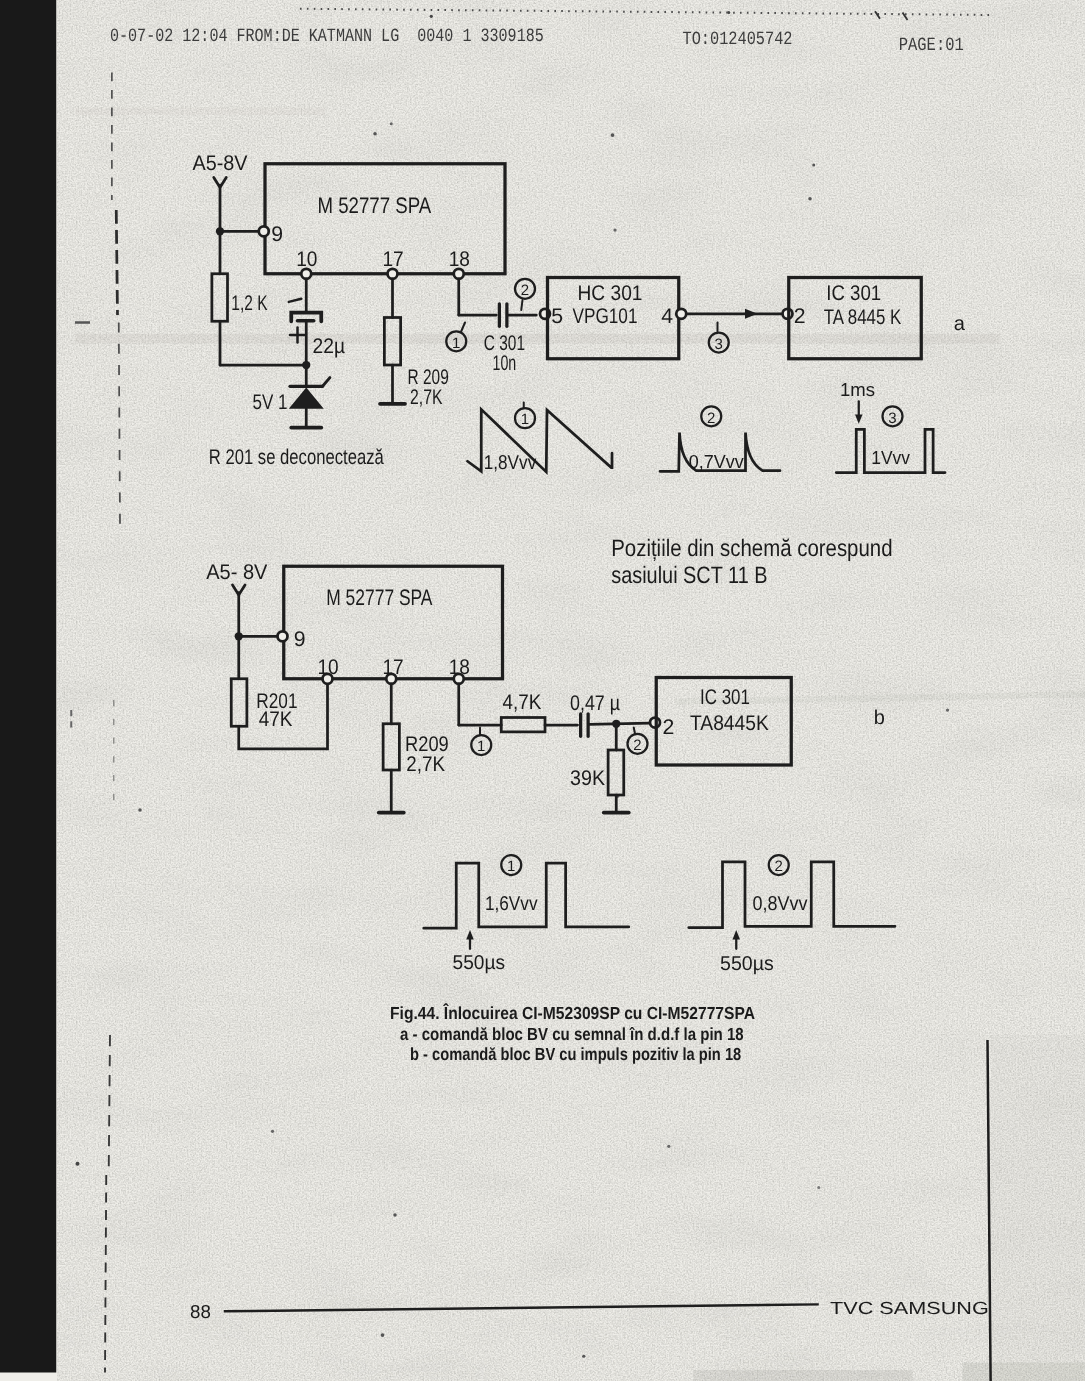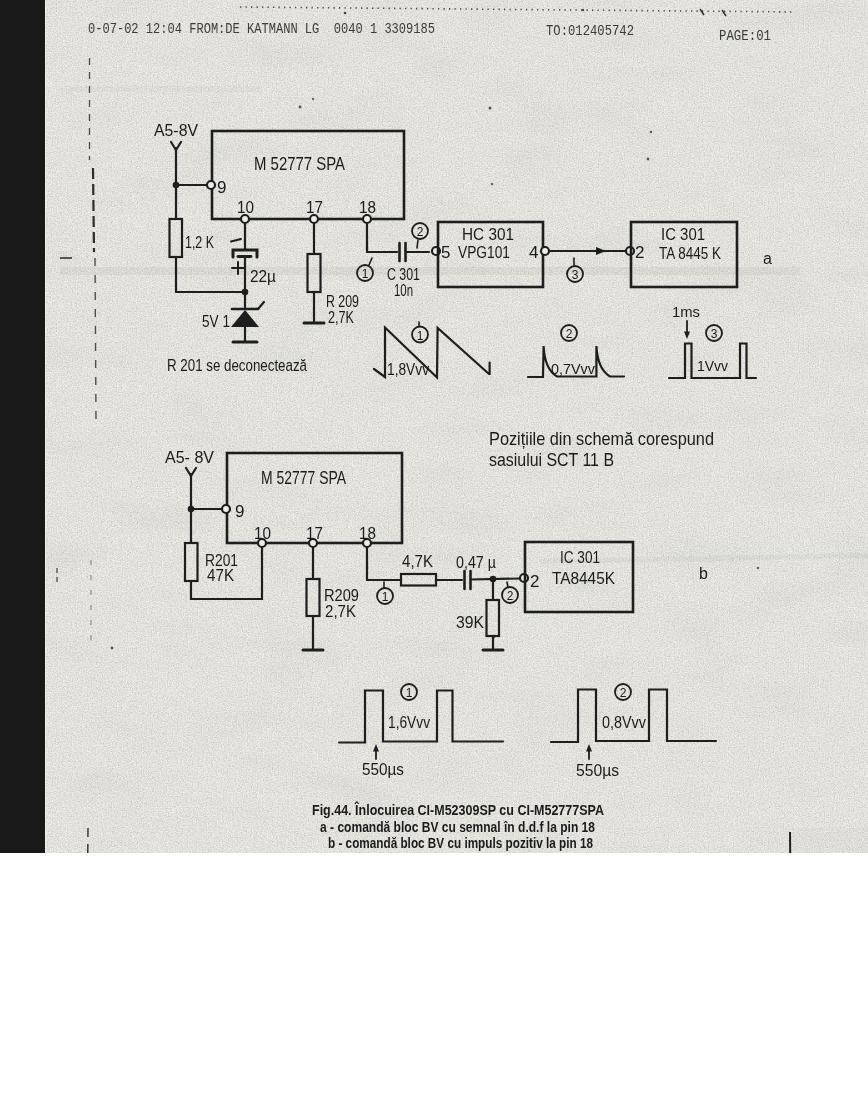--- a/index.html
+++ b/index.html
@@ -1,16 +1,16 @@
 <!DOCTYPE html>
 <html><head>
 <meta charset="utf-8">
 <style>
 html,body{margin:0;padding:0;background:#fff}
-#page{position:relative;width:868px;height:853px;background:#efeee9;overflow:hidden}
+#page{position:relative;width:868px;height:1105px;background:#efeee9;overflow:hidden}
 svg{position:absolute;left:0;top:0}
 text{font-family:"Liberation Sans",sans-serif;fill:#1b1b1b}
 .mono{font-family:"Liberation Mono",monospace;fill:#3c3c3c}
 </style>
 </head>
 <body>
 <div id="page">
 <svg width="868" height="1105" viewBox="0 0 868 1105">
 <defs>
 <filter id="grain" x="0" y="0" width="100%" height="100%">

